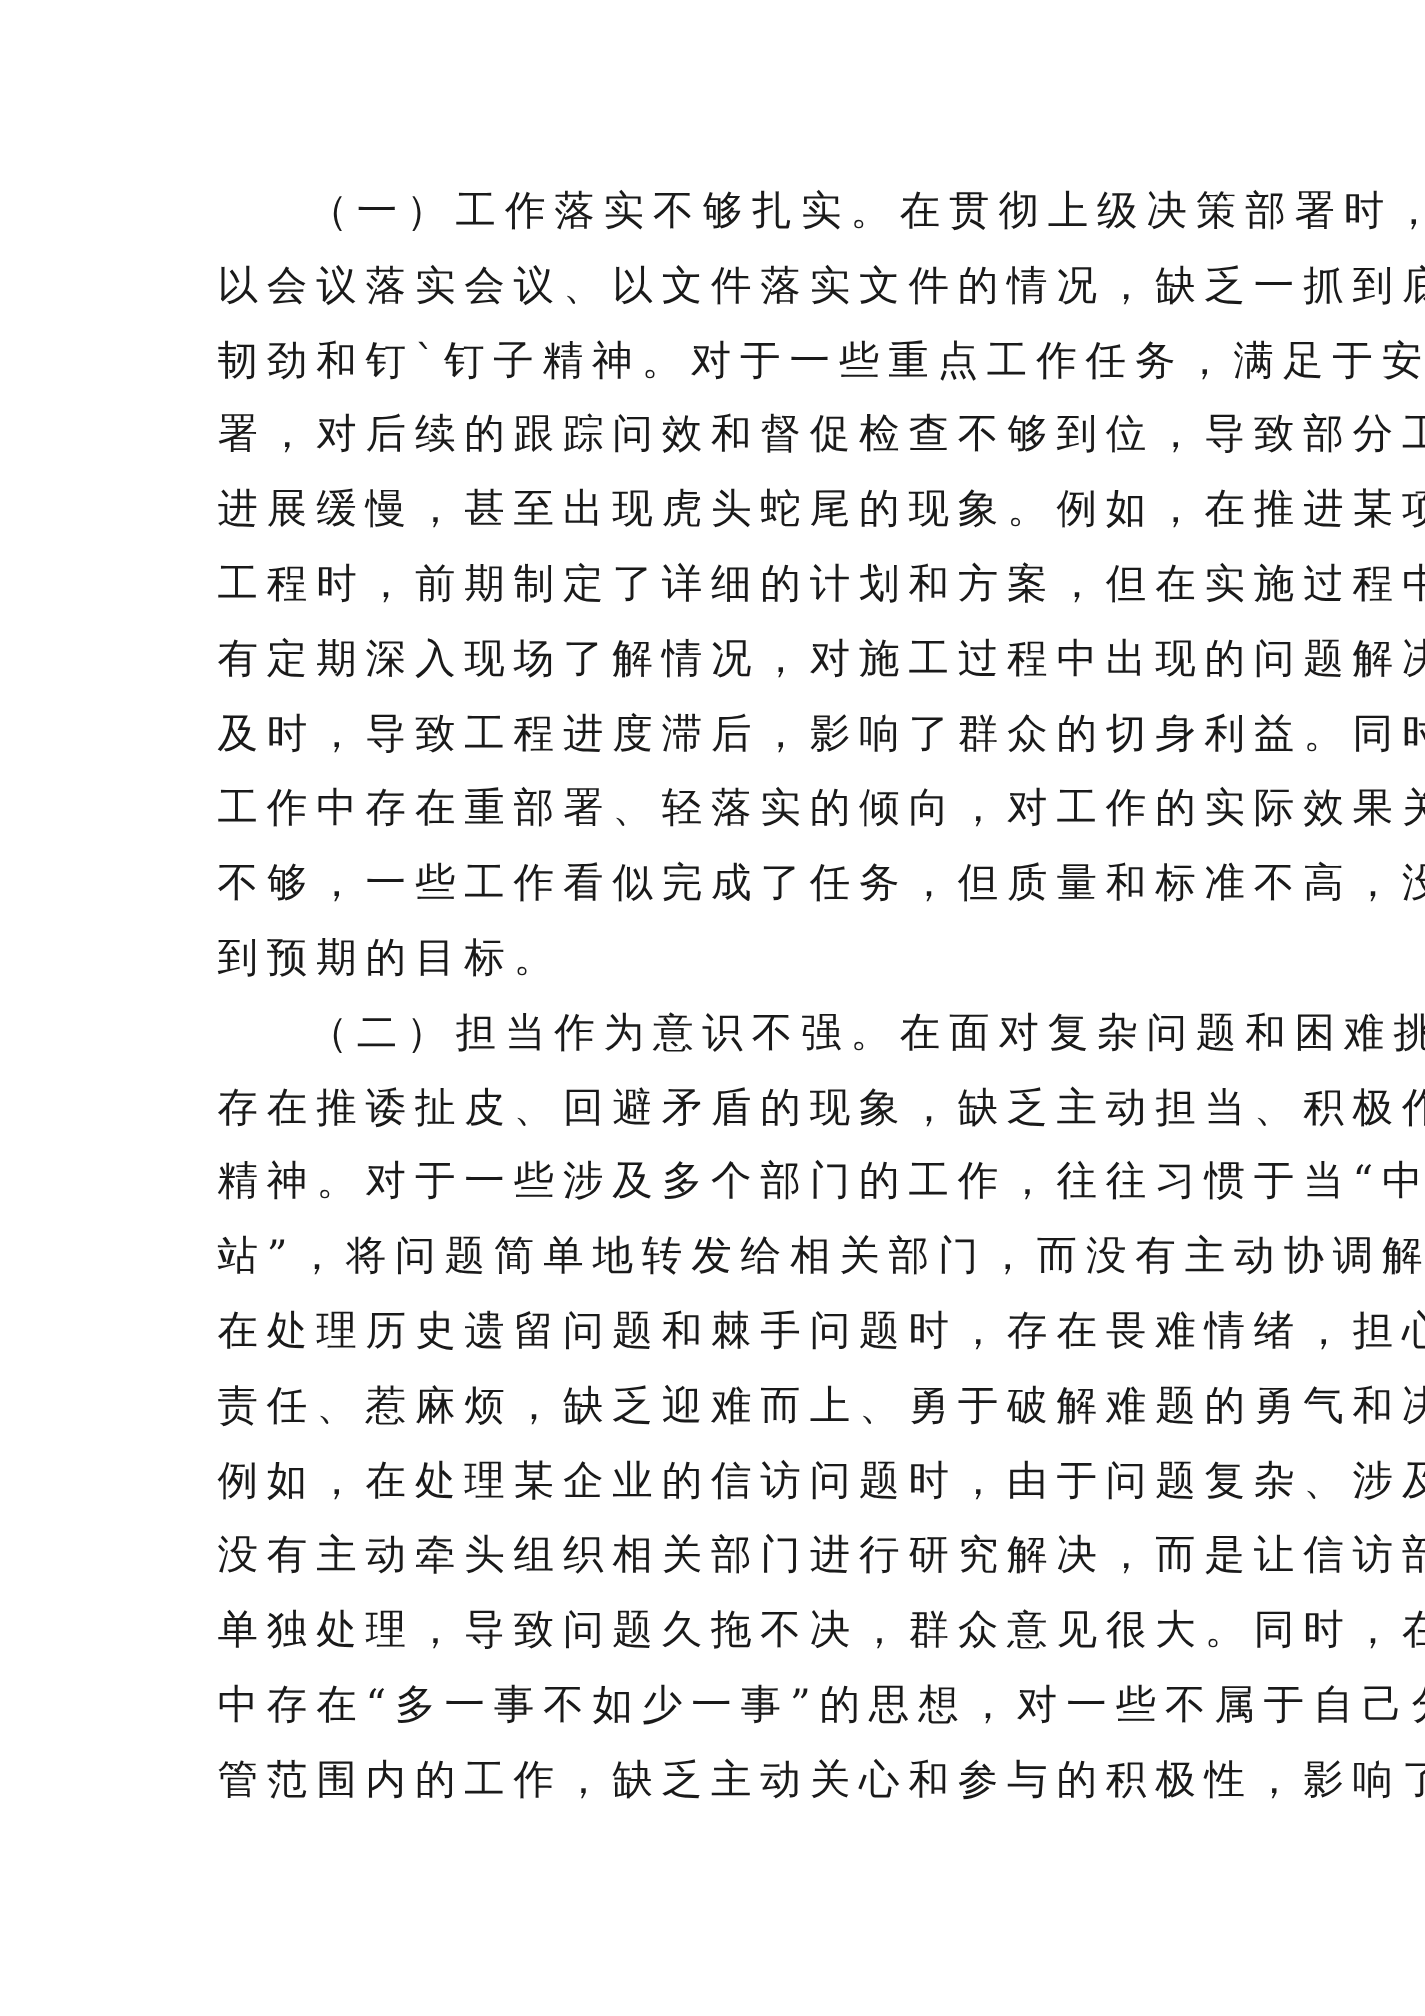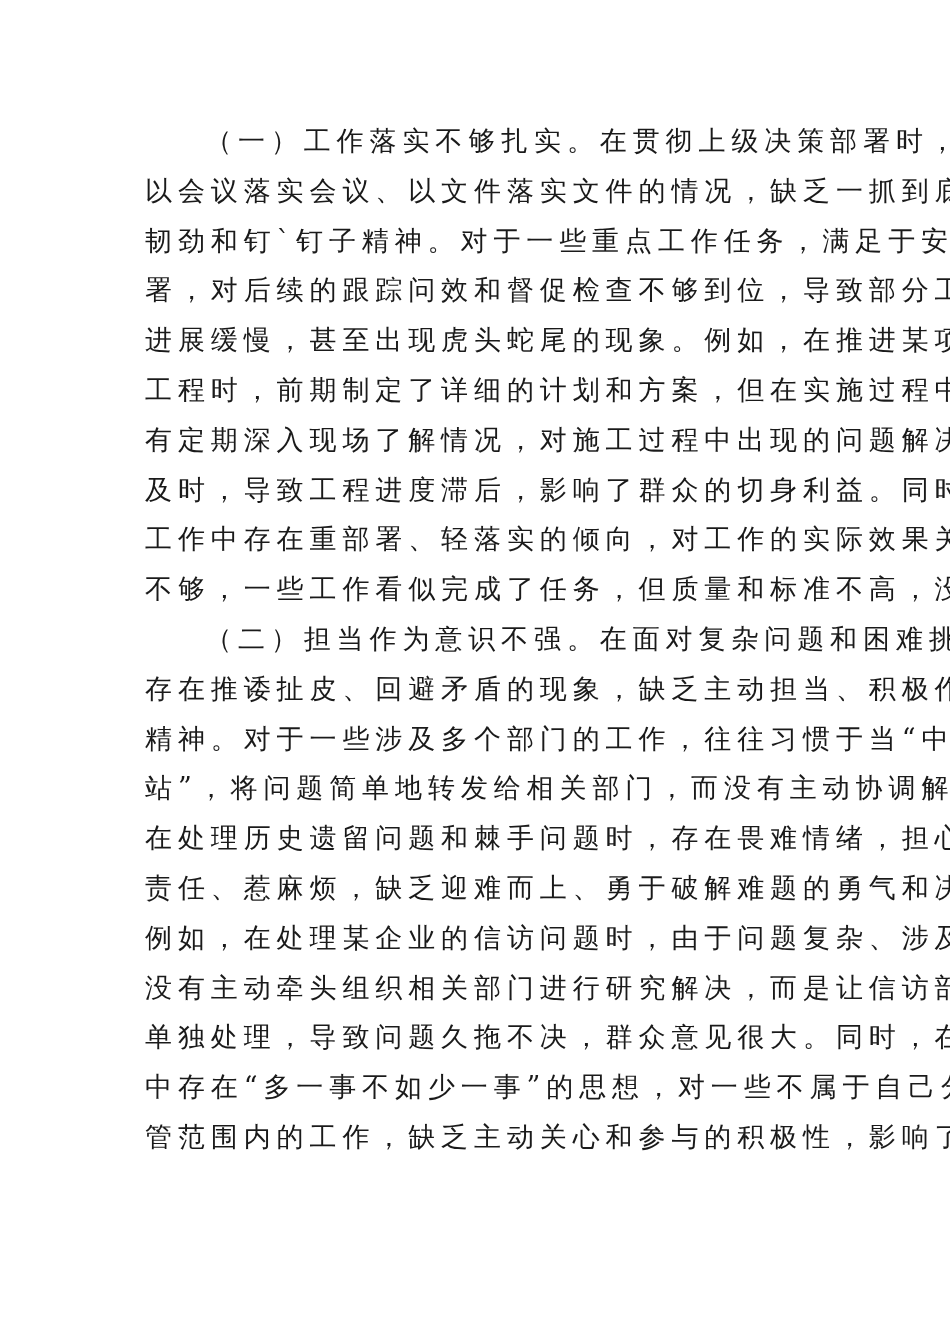--- a/index.html
+++ b/index.html
@@ -35,20 +35,21 @@
     <span class="line indent">（一）工作落实不够扎实。在贯彻上级决策部署时，存在</span>
     <span class="line">以会议落实会议、以文件落实文件的情况，缺乏一抓到底的</span>
     <span class="line">韧劲和钉`钉子精神。对于一些重点工作任务，满足于安排部</span>
     <span class="line">署，对后续的跟踪问效和督促检查不够到位，导致部分工作</span>
     <span class="line">进展缓慢，甚至出现虎头蛇尾的现象。例如，在推进某项民生</span>
     <span class="line">工程时，前期制定了详细的计划和方案，但在实施过程中，没</span>
     <span class="line">有定期深入现场了解情况，对施工过程中出现的问题解决不</span>
     <span class="line">及时，导致工程进度滞后，影响了群众的切身利益。同时，在</span>
     <span class="line">工作中存在重部署、轻落实的倾向，对工作的实际效果关注</span>
     <span class="line">不够，一些工作看似完成了任务，但质量和标准不高，没有达</span>
+    <span class="line">到预期的目标。</span>
   </div>
   <div class="section">
     <span class="line indent">（二）担当作为意识不强。在面对复杂问题和困难挑战时</span>
     <span class="line">存在推诿扯皮、回避矛盾的现象，缺乏主动担当、积极作为的</span>
     <span class="line">精神。对于一些涉及多个部门的工作，往往习惯于当“中转</span>
     <span class="line">站”，将问题简单地转发给相关部门，而没有主动协调解决。</span>
     <span class="line">在处理历史遗留问题和棘手问题时，存在畏难情绪，担心担</span>
     <span class="line">责任、惹麻烦，缺乏迎难而上、勇于破解难题的勇气和决心。</span>
     <span class="line">例如，在处理某企业的信访问题时，由于问题复杂、涉及面广</span>
     <span class="line">没有主动牵头组织相关部门进行研究解决，而是让信访部门</span>

